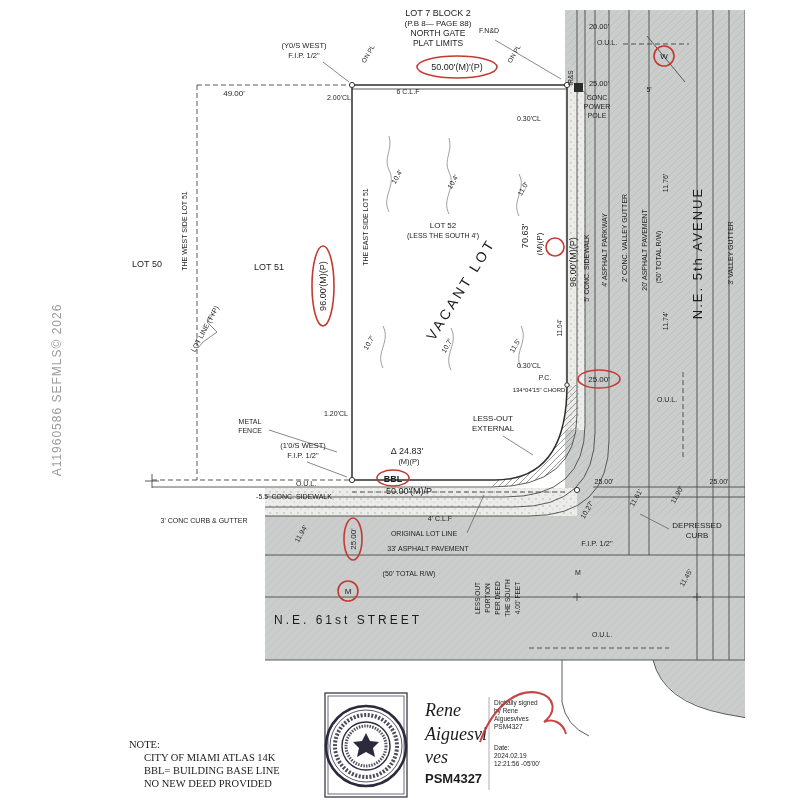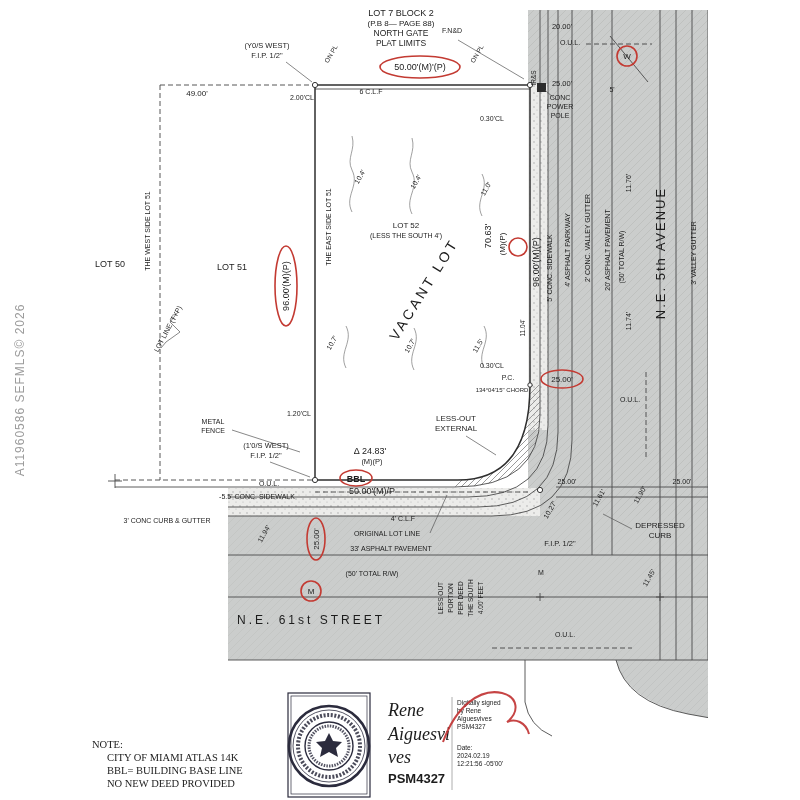--- a/index.html
+++ b/index.html
@@ -1,16 +1,16 @@
 <!DOCTYPE html>
 <html><head>
 <meta charset="utf-8">
 <style>
   html,body{margin:0;padding:0;background:#ffffff;}
-  .page{width:708px;height:800px;position:relative;background:#ffffff;overflow:hidden;}
+  .page{width:708px;height:800px;position:relative;background:#ffffff;overflow:hidden;padding-left:37px;}
   svg{display:block;}
   svg text{font-family:"Liberation Sans",sans-serif;fill:#1c1c1c;text-anchor:middle;}
   .serif{font-family:"Liberation Serif",serif;}
   .ta-s{text-anchor:start;}
   .wm{fill:#9b9b9b;letter-spacing:1px;}
   .thin{stroke:#4a4a4a;stroke-width:0.9;fill:none;}
   .lotline{stroke:#2e2e2e;stroke-width:1.5;fill:none;}
   .dash{stroke:#444;stroke-width:0.9;fill:none;stroke-dasharray:5 3;}
   .lead{stroke:#555;stroke-width:0.7;fill:none;}
   .sq{stroke:#777;stroke-width:0.7;fill:none;}

